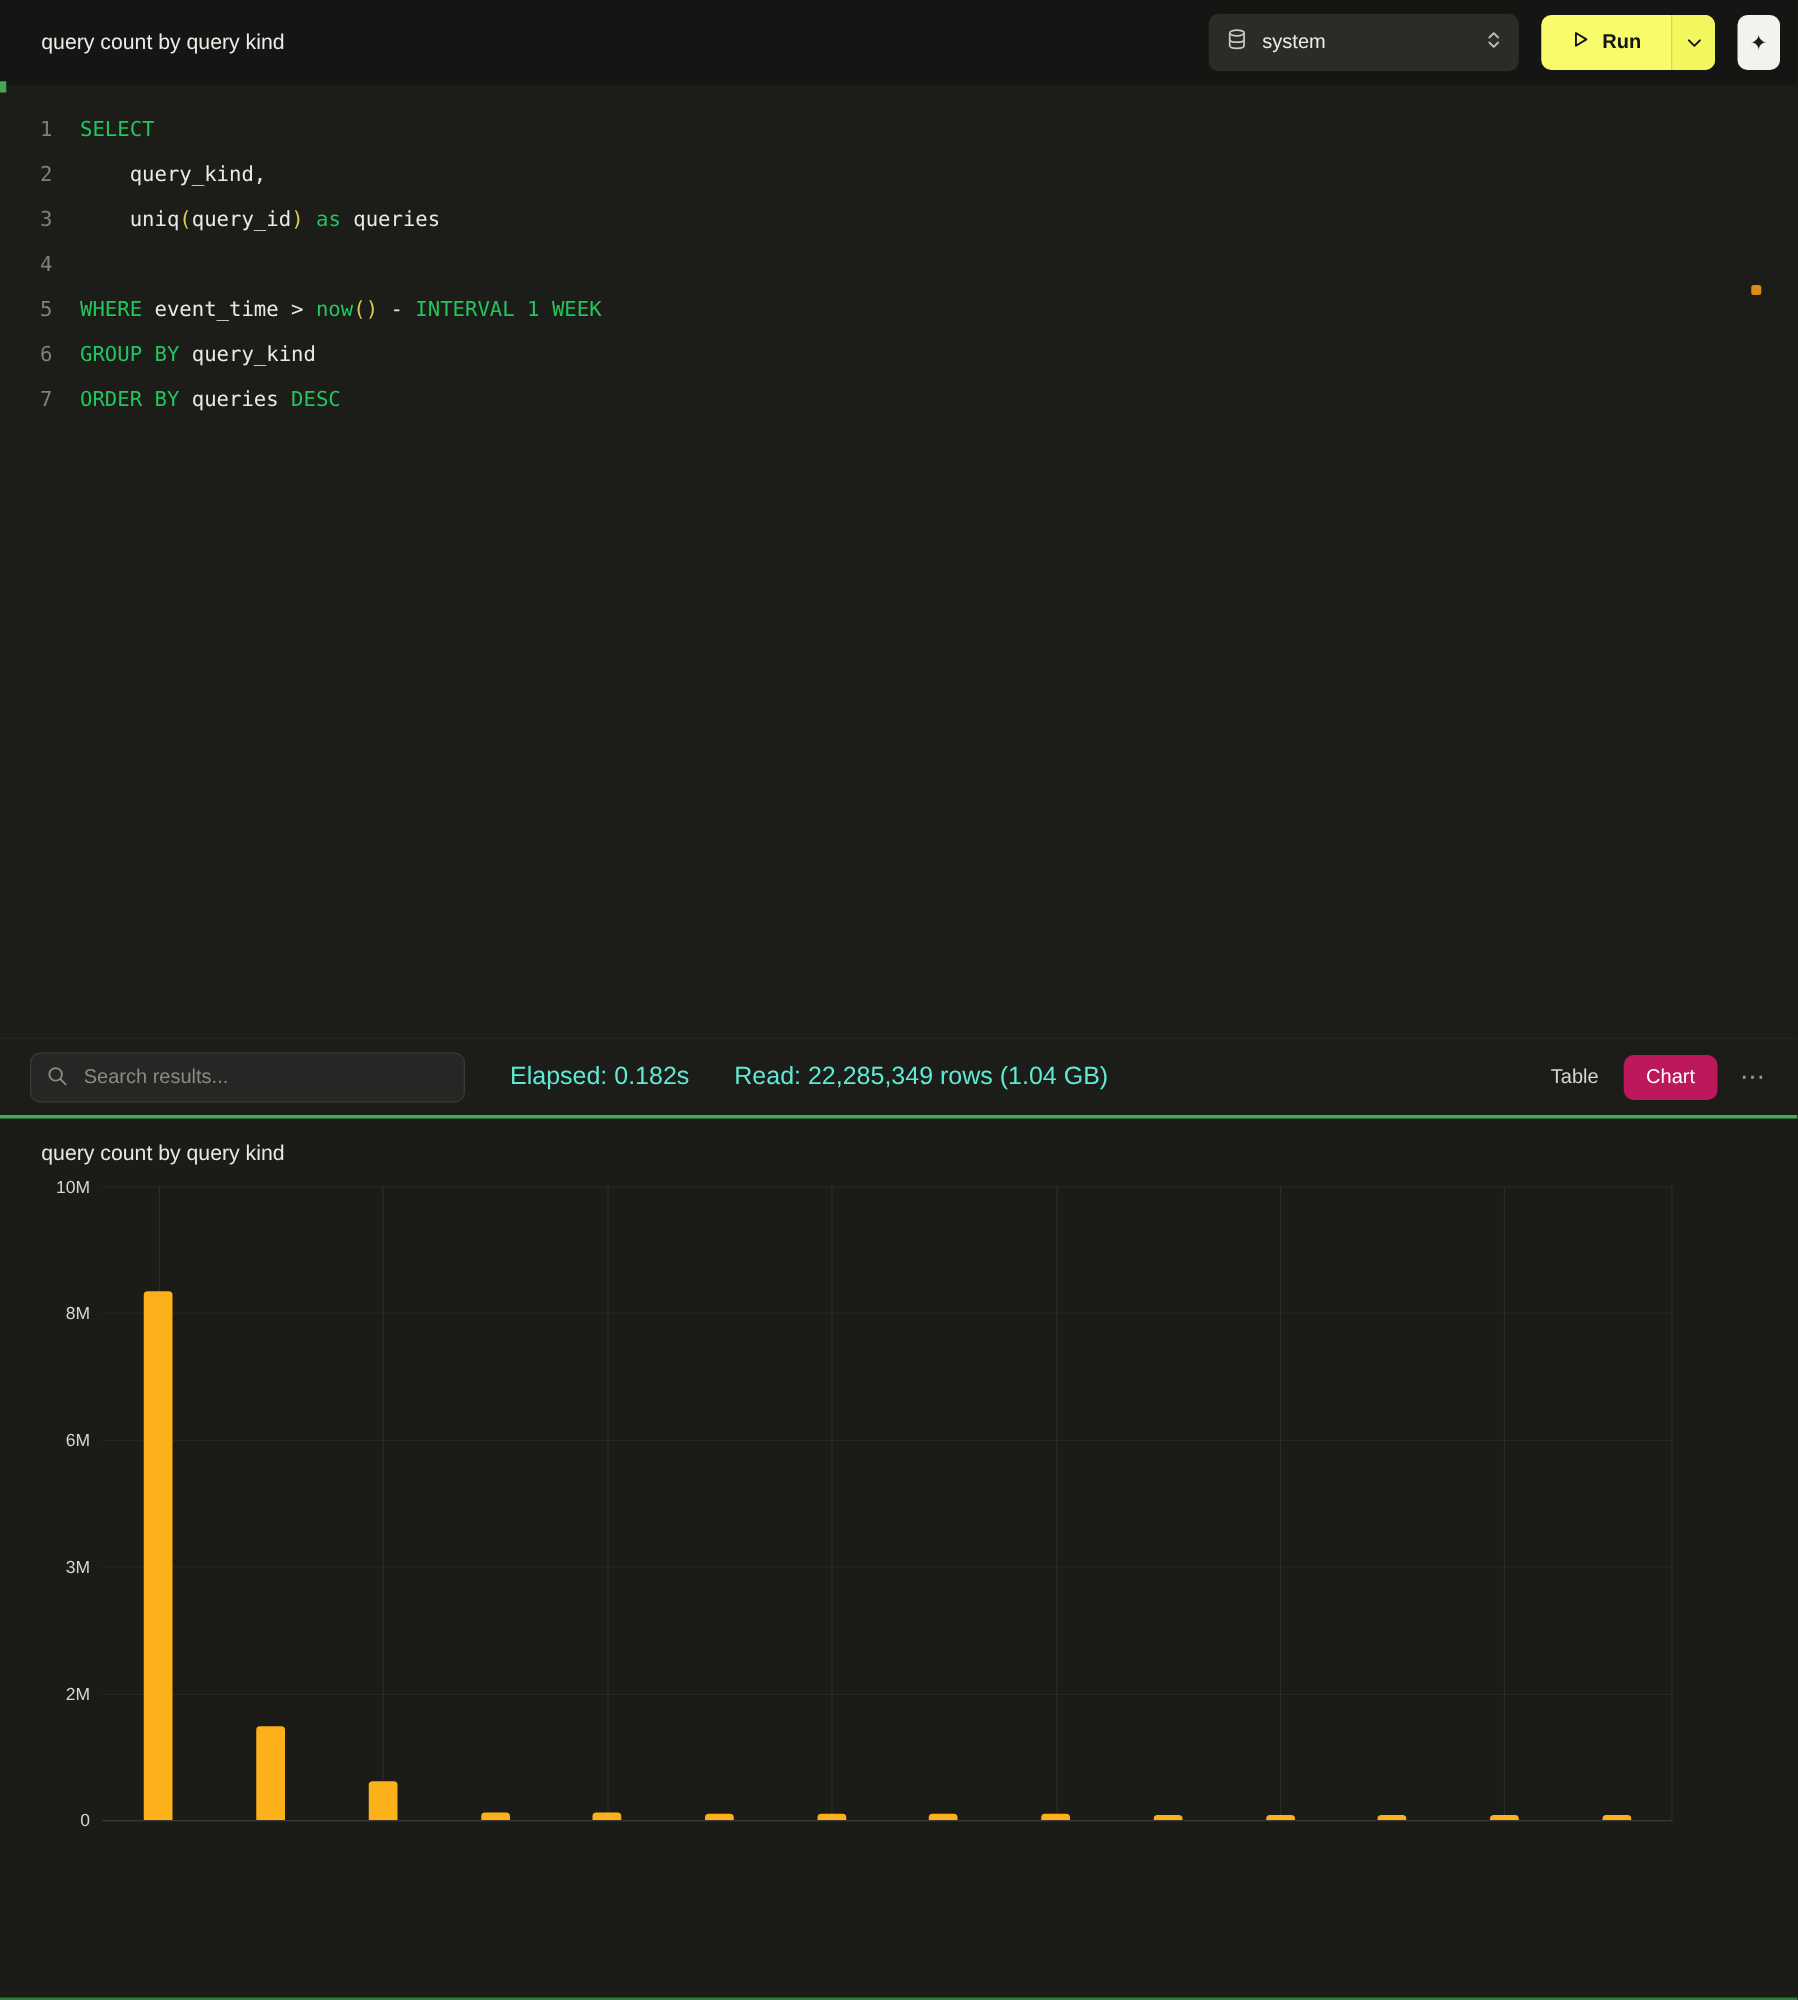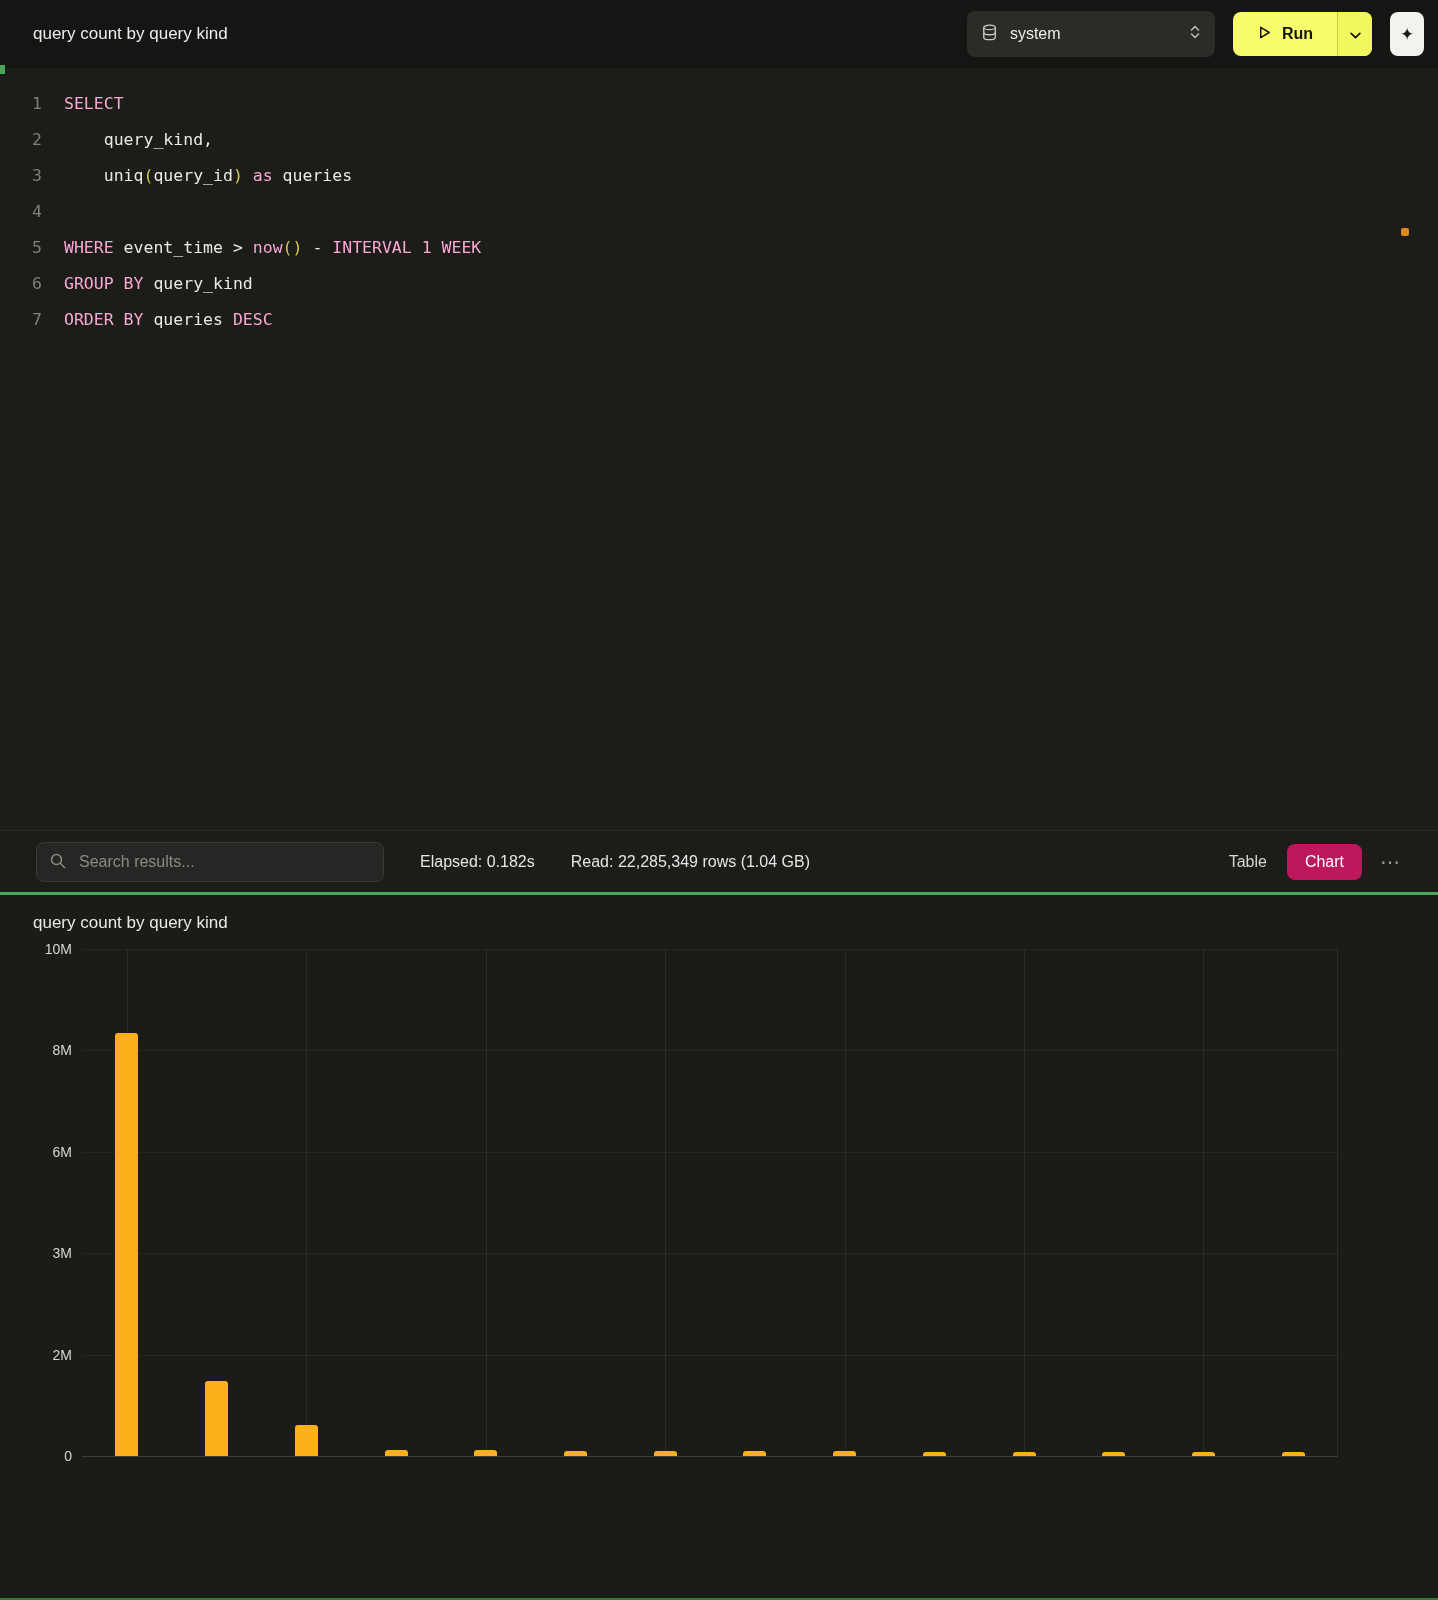--- a/index.html
+++ b/index.html
@@ -16,35 +16,35 @@
   .run-main{display:flex;align-items:center;gap:10px;padding:0 24px;font-size:16px;font-weight:600;cursor:pointer}
   .run-divider{width:1px;background:rgba(0,0,0,.20)}
   .run-caret{width:34px;display:flex;align-items:center;justify-content:center;cursor:pointer;background:#f3f75e}
   .icon-btn{width:34px;height:44px;background:#f2f2ee;border-radius:8px;display:flex;align-items:center;justify-content:center;color:#1b1b19;font-size:17px;cursor:pointer}
 
   
   .editor{height:762px;position:relative;background:#1c1c19;padding-top:18px;font-family:"DejaVu Sans Mono",monospace;font-size:16.5px;cursor:text}
   .code-line{display:flex;height:36px;line-height:36px}
   .ln{width:42px;text-align:right;color:#7f7f7b;flex:0 0 auto}
   .code{margin-left:22px;white-space:pre}
-  .tk-kw{color:#f9a8d4}
+  .tk-kw{color:#22c55e}
   .tk-id{color:#e9e9e7}
   .tk-st{color:#b19a3e}
   .tk-pn{color:#dcc94f}
   .tk-op{color:#e9e9e7}
   .marker-green{position:absolute;left:0;top:-3px;width:5px;height:9px;background:#46a758}
   .marker-orange{position:absolute;right:29px;top:160px;width:8px;height:8px;background:#df8a1f;border-radius:2px}
 
   
-  .results-bar{height:62px;display:flex;align-items:center;padding:0 36px;border-top:1px solid #262624;background:#1c1c19}
+  .results-bar{height:62px;display:flex;align-items:center;padding:0 24px;border-top:1px solid #262624;background:#1c1c19}
   .search-box{position:relative;width:348px;height:40px;flex:0 0 auto}
   .search-box input{width:100%;height:100%;background:#262624;border:1px solid #3a3a37;border-radius:8px;color:#e9e9e7;font-size:16px;padding:0 12px 0 42px;outline:none;font-family:"Liberation Sans",sans-serif}
   .search-box input::placeholder{color:#8a8a86}
   .search-icon{position:absolute;left:13px;top:10px;pointer-events:none}
-  .stat{font-size:16px;color:#e5e5e5;margin-left:36px;white-space:nowrap}
+  .stat{font-size:20px;color:#5eead4;margin-left:36px;white-space:nowrap}
   .view-toggle{margin-left:auto;display:flex;align-items:center;gap:2px}
   .seg{font-size:16px;color:#d6d6d2;padding:9px 18px;border-radius:8px;cursor:pointer}
   .seg.active{background:#be185d;color:#ffffff}
   .more{color:#9a9a96;font-size:20px;margin-left:18px;cursor:pointer;letter-spacing:2px;line-height:1}
 
   .green-rule{height:3px;background:#46a758}
 
   
   .chart-panel{height:705px;position:relative;padding-top:16px;background:#1b1b18}
   .chart-title{font-size:17px;color:#e8e8e6;margin:2px 0 16px 33px}

